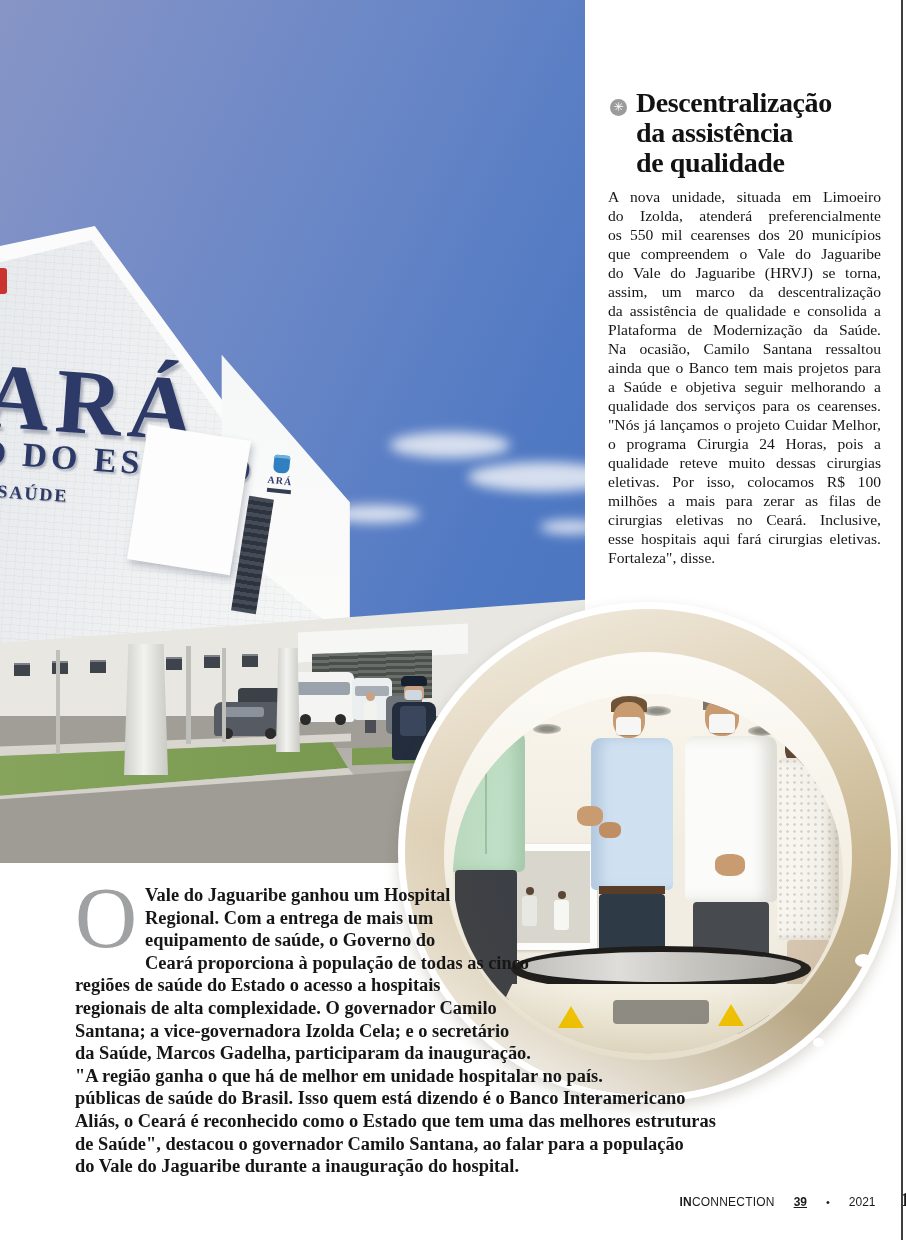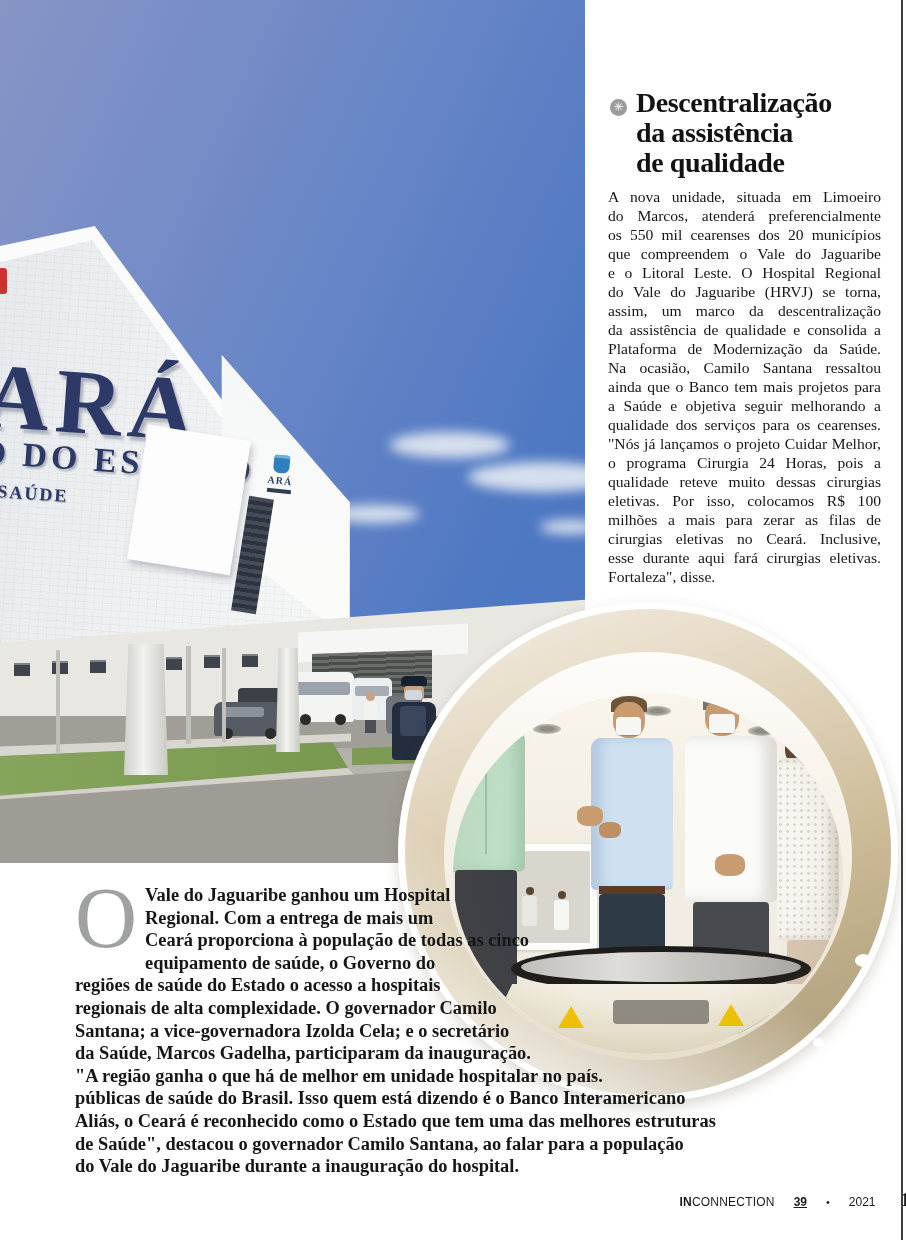--- a/index.html
+++ b/index.html
@@ -352,49 +352,48 @@
     <div id="headline-icon">✳</div>
     <div id="headline-lines">
         <div class="hline">Descentralização</div>
         <div class="hline">da assistência</div>
         <div class="hline">de qualidade</div>
       </div>
   </div>
 
   <div class="abs" id="body-col">
       <div class="jline">A nova unidade, situada em Limoeiro</div>
-      <div class="jline">do Marcos, atenderá preferencialmente</div>
+      <div class="jline">do Izolda, atenderá preferencialmente</div>
       <div class="jline">os 550 mil cearenses dos 20 municípios</div>
       <div class="jline">que compreendem o Vale do Jaguaribe</div>
-      <div class="jline">e o Litoral Leste. O Hospital Regional</div>
       <div class="jline">do Vale do Jaguaribe (HRVJ) se torna,</div>
       <div class="jline">assim, um marco da descentralização</div>
       <div class="jline">da assistência de qualidade e consolida a</div>
       <div class="jline">Plataforma de Modernização da Saúde.</div>
       <div class="jline">Na ocasião, Camilo Santana ressaltou</div>
       <div class="jline">ainda que o Banco tem mais projetos para</div>
       <div class="jline">a Saúde e objetiva seguir melhorando a</div>
       <div class="jline">qualidade dos serviços para os cearenses.</div>
       <div class="jline">"Nós já lançamos o projeto Cuidar Melhor,</div>
       <div class="jline">o programa Cirurgia 24 Horas, pois a</div>
       <div class="jline">qualidade reteve muito dessas cirurgias</div>
       <div class="jline">eletivas. Por isso, colocamos R$ 100</div>
       <div class="jline">milhões a mais para zerar as filas de</div>
       <div class="jline">cirurgias eletivas no Ceará. Inclusive,</div>
-      <div class="jline">esse durante aqui fará cirurgias eletivas.</div>
+      <div class="jline">esse hospitais aqui fará cirurgias eletivas.</div>
       <div class="jline">Fortaleza", disse.</div>
     </div>
 
   <div class="abs" id="intro">
     <div id="drop-cap">O</div>
     <div>
         <div class="iline">Vale do Jaguaribe ganhou um Hospital</div>
         <div class="iline">Regional. Com a entrega de mais um</div>
+        <div class="iline">equipamento de saúde, o Governo do</div>
         <div class="iline">Ceará proporciona à população de todas as cinco</div>
-        <div class="iline">equipamento de saúde, o Governo do</div>
         <div class="iline">regiões de saúde do Estado o acesso a hospitais</div>
         <div class="iline">regionais de alta complexidade. O governador Camilo</div>
         <div class="iline">Santana; a vice-governadora Izolda Cela; e o secretário</div>
         <div class="iline">da Saúde, Marcos Gadelha, participaram da inauguração.</div>
         <div class="iline">"A região ganha o que há de melhor em unidade hospitalar no país.</div>
         <div class="iline">públicas de saúde do Brasil. Isso quem está dizendo é o Banco Interamericano</div>
         <div class="iline">Aliás, o Ceará é reconhecido como o Estado que tem uma das melhores estruturas</div>
         <div class="iline">de Saúde", destacou o governador Camilo Santana, ao falar para a população</div>
         <div class="iline">do Vale do Jaguaribe durante a inauguração do hospital.</div>
       </div>

